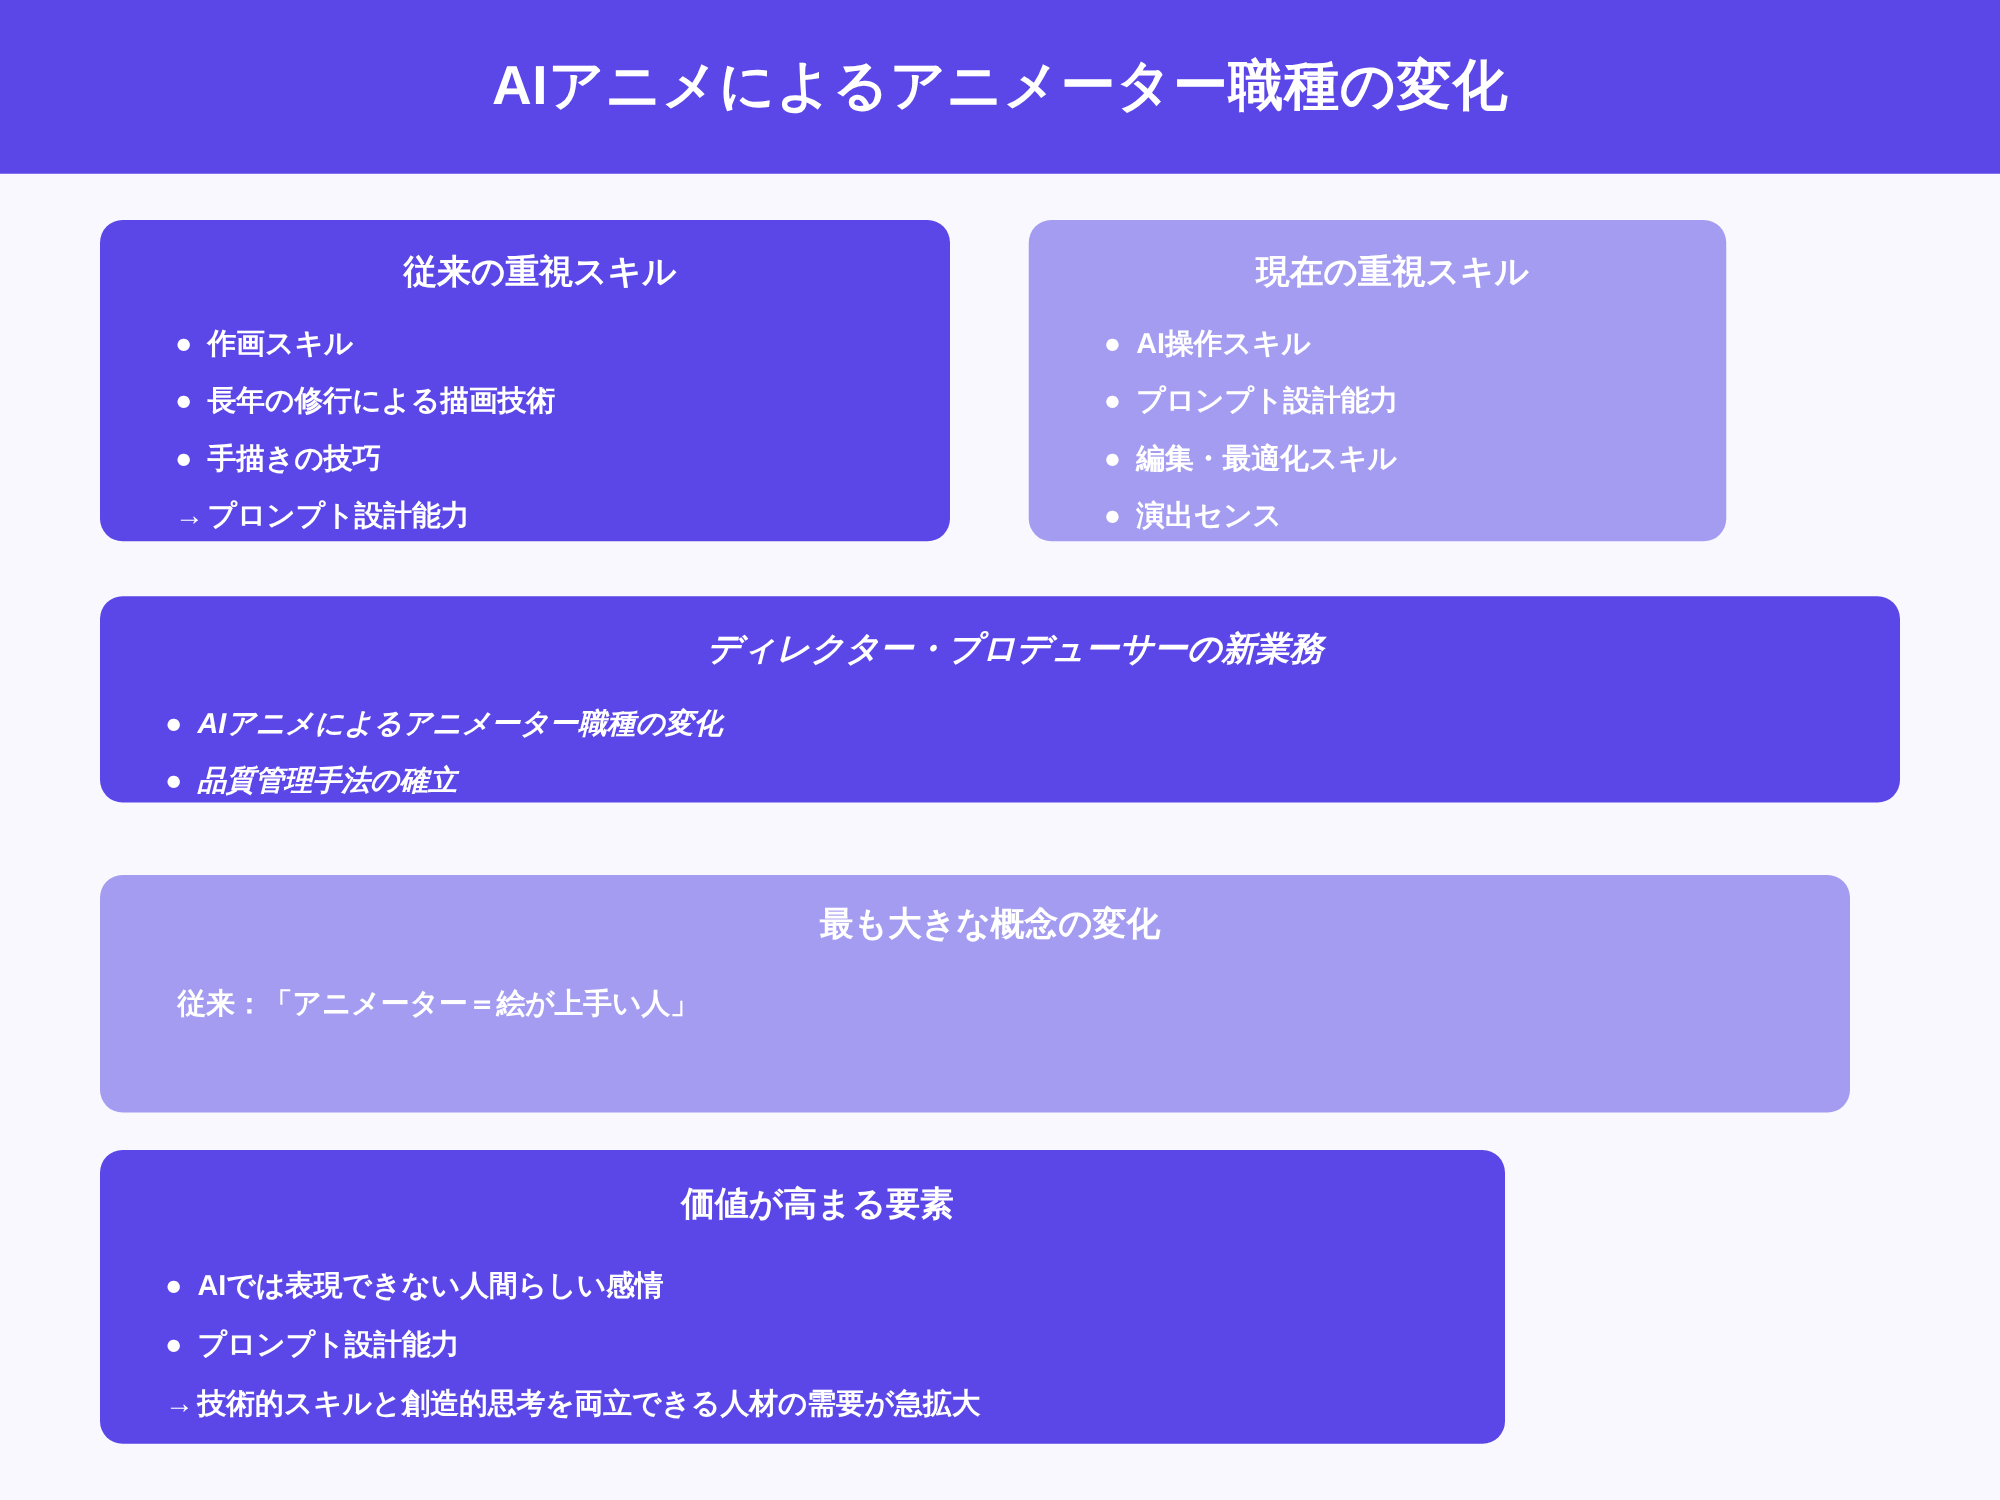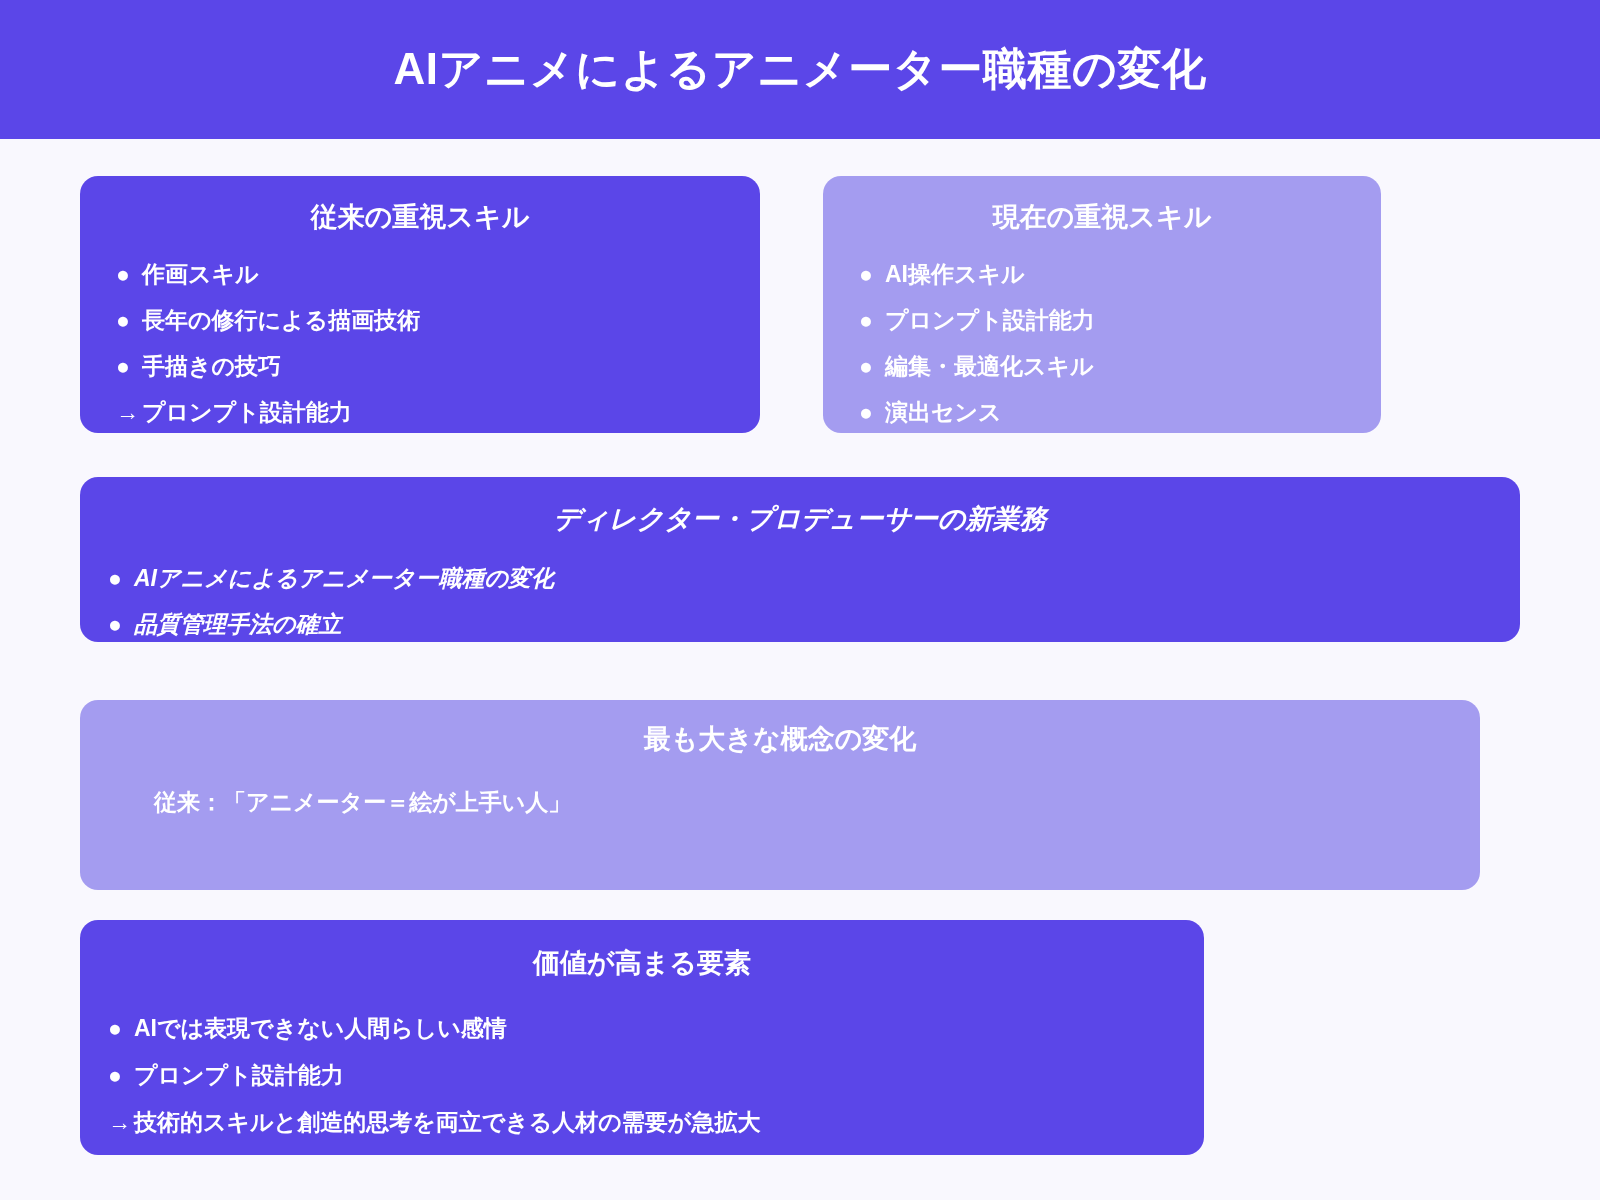--- a/index.html
+++ b/index.html
@@ -43,20 +43,21 @@
     line-height: 1.2;
     text-align: center;
   }
 
   
   .card {
     position: absolute;
     border-radius: 18px;
     box-sizing: border-box;
     overflow: hidden;
+    padding-left: 24px;
   }
   .card.dark  { background: #5B46E8; }
   .card.light { background: #A49CF0; }
 
   .card-title {
     color: #FFFFFF;
     font-size: 27px;
     font-weight: bold;
     text-align: center;
     line-height: 1.3;
@@ -84,21 +85,20 @@
   .bullet-text {
     display: inline-block;
   }
 
   .kv-line {
     color: #FFFFFF;
     font-size: 23px;
     font-weight: bold;
     line-height: 1.0;
     white-space: nowrap;
-    margin-left: 36px;
   }
 
   
   #card-legacy-skills { left: 80px; top: 176px; width: 680px; height: 257px; }
   #card-legacy-skills .card-title { margin-top: 24px; }
   #card-legacy-skills .card-body  { margin-top: 28px; padding-left: 36px; }
   #card-legacy-skills .bullet-line { margin-bottom: 23px; }
 
   
   #card-current-skills { left: 823px; top: 176px; width: 558px; height: 257px; }

